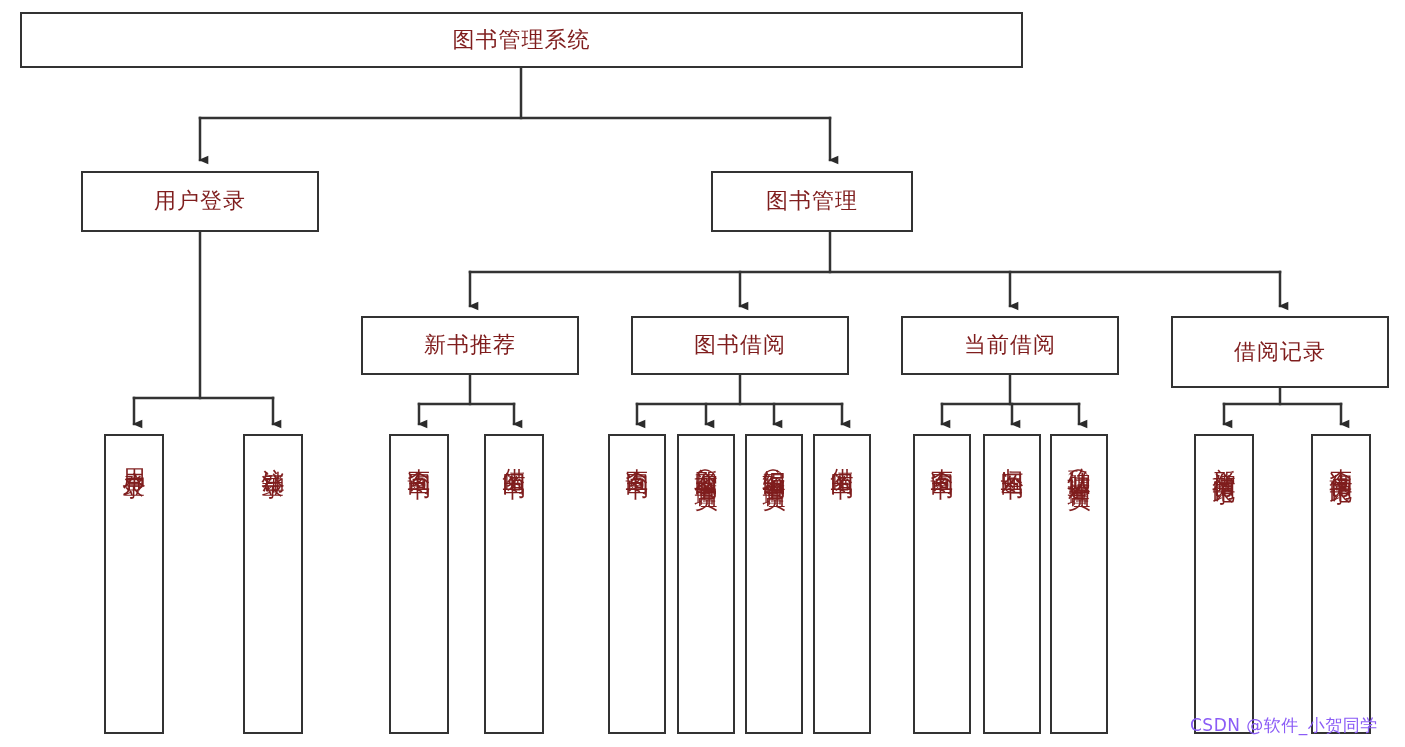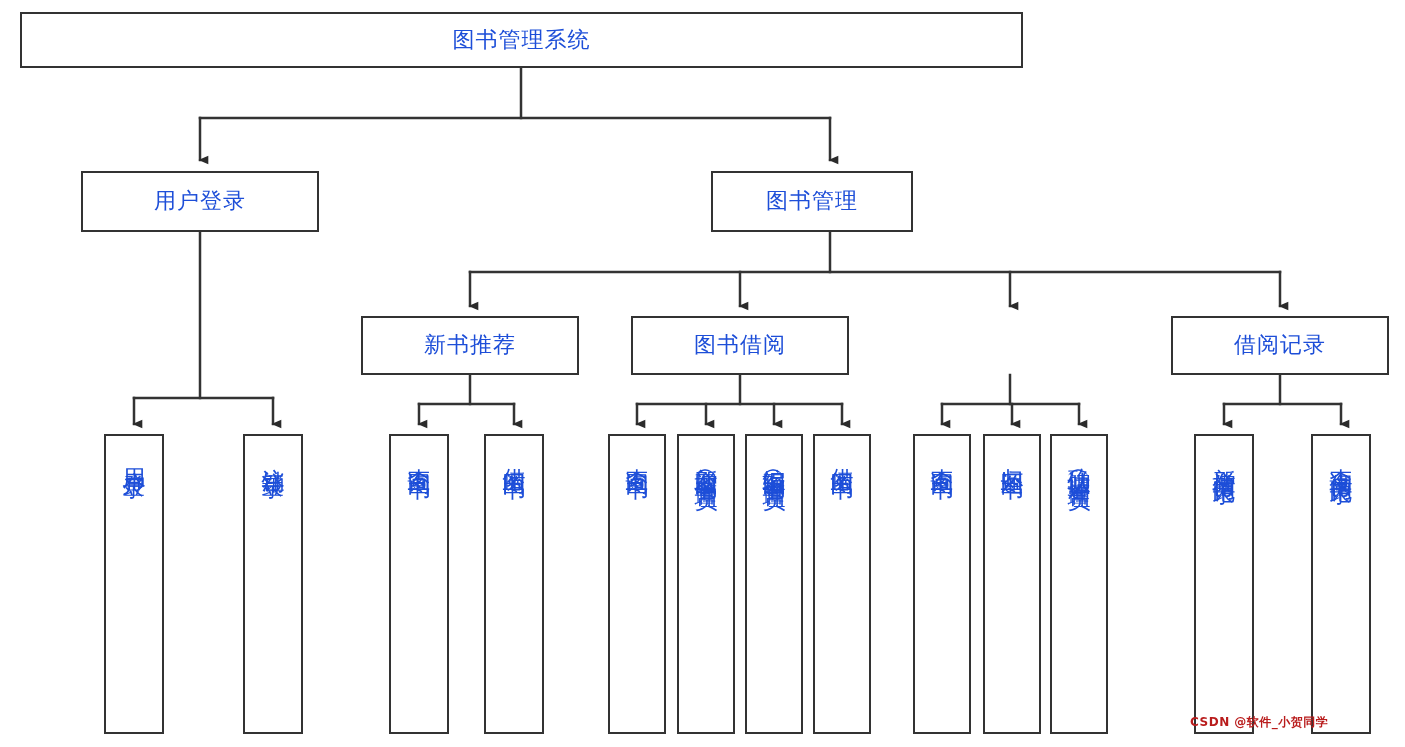--- a/index.html
+++ b/index.html
@@ -27,21 +27,21 @@
     pointer-events: none;
   }
   .node {
     position: absolute;
     box-sizing: border-box;
     background: #ffffff;
     border: 2.5px solid #333333;
     display: flex;
     align-items: center;
     justify-content: center;
-    color: #1d4ed8;
+    color: #7f1d1d;
   }
   .node-label {
     display: block;
     text-align: center;
     line-height: 1.28;
     white-space: nowrap;
   }
   
   .node.h .node-label {
     font-size: 22px;
@@ -56,25 +56,24 @@
     writing-mode: vertical-rl;
     text-orientation: upright;
     font-size: 23px;
     letter-spacing: 3px;
     line-height: 1;
   }
   .watermark {
     position: absolute;
     left: 1190px;
     top: 714px;
-    font-size: 12px;
-    color: #b91c1c;
+    font-size: 17px;
+    color: #8b5cf6;
     white-space: nowrap;
     letter-spacing: 0.5px;
-    font-weight: bold;
   }
 </style>
 </head>
 <body>
 
 <div id="diagram-root">
 
   <svg class="edges" viewBox="0 0 1405 747" xmlns="http://www.w3.org/2000/svg">
     <defs>
       <marker id="arrow" viewBox="0 0 12 12" refX="6" refY="10" markerWidth="10" markerHeight="12" orient="auto-start-reverse" markerUnits="userSpaceOnUse">
@@ -137,21 +136,24 @@
   <div class="node h" style="left: 711px; top: 171px; width: 202px; height: 61px;">
     <span class="node-label">图书管理</span>
   </div>
 
   <div class="node h" style="left: 631px; top: 316px; width: 218px; height: 59px;">
     <span class="node-label">图书借阅</span>
   </div>
   <div class="node h" style="left: 361px; top: 316px; width: 218px; height: 59px;">
     <span class="node-label">新书推荐</span>
   </div>
-  <div class="node h" style="left: 1171px; top: 316px; width: 218px; height: 59px; align-items: center;">
+  <div class="node h" style="left: 901px; top: 316px; width: 218px; height: 59px;">
+    <span class="node-label">当前借阅</span>
+  </div>
+  <div class="node h" style="left: 1171px; top: 316px; width: 218px; height: 72px; align-items: center;">
     <span class="node-label">借阅记录</span>
   </div>
 
   <div class="node v" style="left: 104px; top: 434px; width: 60px; height: 300px;">
     <span class="node-label">用户登录</span>
   </div>
   <div class="node v" style="left: 243px; top: 434px; width: 60px; height: 300px;">
     <span class="node-label">注销登录</span>
   </div>
   <div class="node v" style="left: 389px; top: 434px; width: 60px; height: 300px;">

